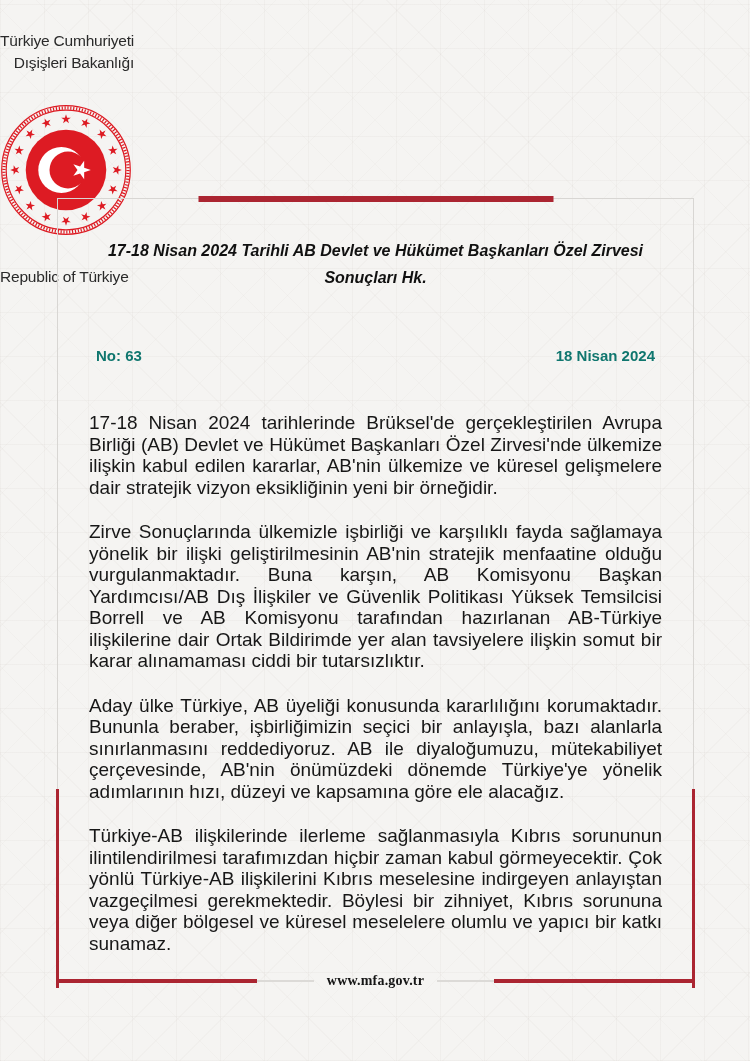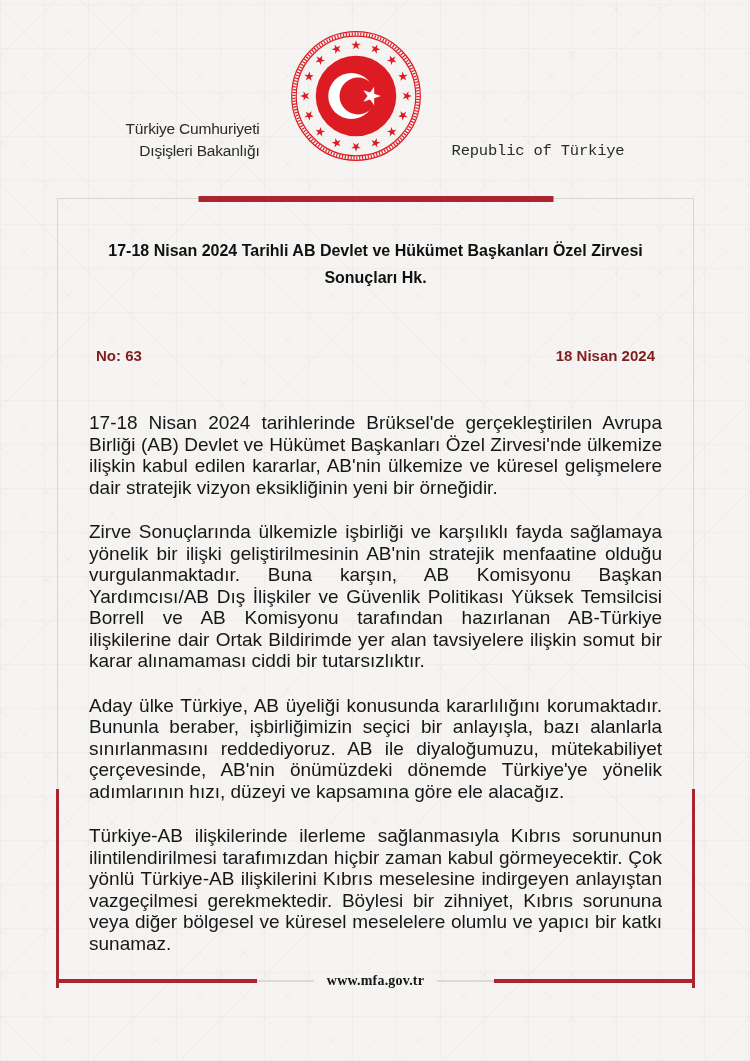--- a/index.html
+++ b/index.html
@@ -16,32 +16,33 @@
       repeating-linear-gradient(45deg,  rgba(170,158,148,0.05) 0 1px, transparent 1px 31px),
       repeating-linear-gradient(-45deg, rgba(170,158,148,0.05) 0 1px, transparent 1px 31px);
     color: #161616;
   }
 
   
   .letterhead {
     position: absolute;
     top: 30px; left: 0; right: 0;
     display: flex;
-    align-items: flex-end;
+    align-items: flex-start;
     justify-content: center;
     gap: 30px;
+    flex-direction: column;
   }
   .org {
     font-size: 15.5px;
     line-height: 22px;
     color: #2a2a2a;
     letter-spacing: -0.2px;
   }
   .org.left  { text-align: right; }
-  .org.right { text-align: left; font-family: Liberation Mono, monospace; }
+  .org.right { text-align: left; }
   .emblem { width: 132px; height: 132px; flex: 0 0 auto; }
   .emblem svg { display: block; width: 100%; height: 100%; }
 
   
   .frame {
     position: absolute;
     left: 57px; top: 198px;
     width: 637px; height: 789px;
     box-sizing: border-box;
     border: 1px solid #d8d6d3;
@@ -65,29 +66,30 @@
 
   
   .doc-title {
     margin: 38px auto 0 auto;
     max-width: 575px;
     text-align: center;
     font-size: 16px;
     font-weight: bold;
     line-height: 27px;
     color: #111;
+    font-style: italic;
   }
   .meta {
     margin-top: 56px;
     padding: 0 38px;
     display: flex;
     justify-content: space-between;
     font-size: 15px;
     font-weight: bold;
-    color: #7f1d1d;
+    color: #0f766e;
   }
   .bodytext {
     margin-top: 48px;
     padding: 0 31px;
     font-size: 19px;
     line-height: 21.5px;
     text-align: justify;
     color: #171717;
   }
   .bodytext p { margin: 0 0 23px 0; }

